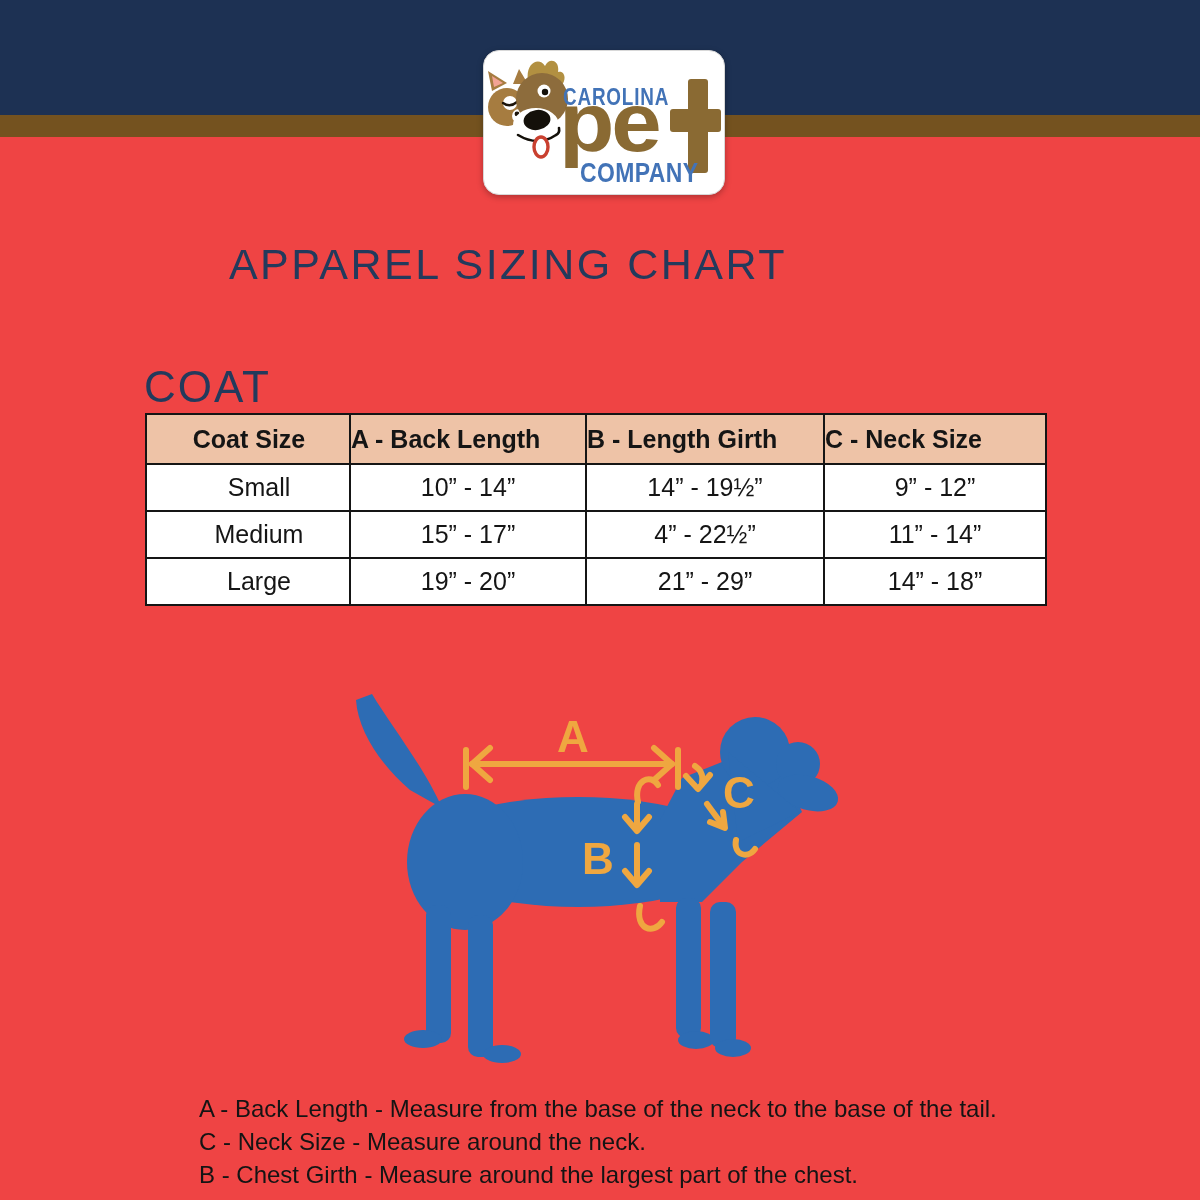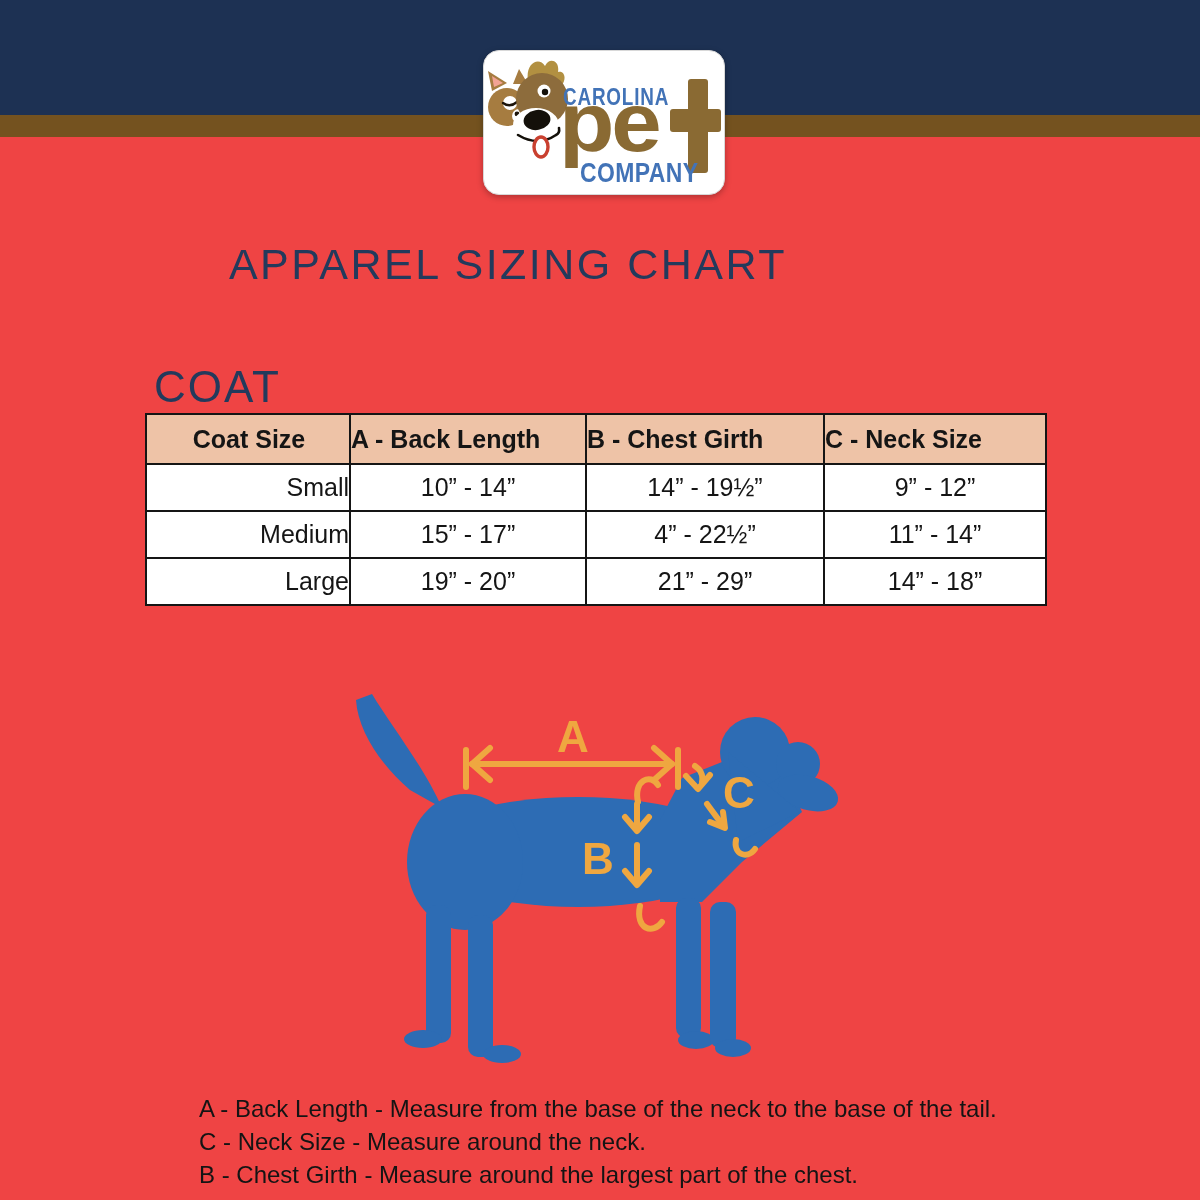--- a/index.html
+++ b/index.html
@@ -19,29 +19,29 @@
   .logo-pe{position:absolute;left:75px;top:38px;font-size:84px;line-height:.8;font-weight:bold;color:#8a6a33;
            letter-spacing:-3px;transform:scaleX(1.08);transform-origin:left top;}
   .logo-cross-v{position:absolute;left:204px;top:28px;width:20px;height:94px;background:#8a6a33;border-radius:3px;}
   .logo-cross-h{position:absolute;left:186px;top:58px;width:51px;height:23px;background:#8a6a33;border-radius:3px;}
   .logo-company{position:absolute;left:96px;top:107px;font-size:27px;font-weight:bold;color:#4273b7;
                 letter-spacing:.5px;transform:scaleX(.85);transform-origin:left top;white-space:nowrap;}
 
   
   .page-title{position:absolute;left:0;top:240px;width:1016px;text-align:center;
               font-size:43px;letter-spacing:2.5px;color:#233a5c;}
-  .coat-heading{position:absolute;left:154px;top:362px;font-size:44px;letter-spacing:2px;color:#233a5c;}
+  .coat-heading{position:absolute;left:144px;top:362px;font-size:44px;letter-spacing:2px;color:#233a5c;}
 
   
   table.sizing{position:absolute;left:145px;top:413px;border-collapse:collapse;table-layout:fixed;
                font-size:25px;color:#151515;}
   table.sizing th,table.sizing td{border:2px solid #151515;padding:0;}
   table.sizing th{background:#eec3a7;height:48px;font-weight:bold;text-align:left;}
   table.sizing td{height:45px;text-align:center;font-weight:normal;background:#ffffff;}
-  table.sizing th.c-size,table.sizing td.c-size{text-align:right;padding-left:22px;}
+  table.sizing th.c-size,table.sizing td.c-size{text-align:center;padding-left:22px;}
   table.sizing th.c-size{text-align:center;padding-left:2px;}
   .w0{width:204px}.w1{width:236px}.w2{width:238px}.w3{width:222px}
 
   
   .dog-diagram{position:absolute;left:330px;top:690px;width:560px;height:400px;}
 
   
   .notes{position:absolute;left:199px;top:1092px;font-size:24px;line-height:33px;color:#141414;}
   .notes p{margin:0;}
 </style>
@@ -92,21 +92,21 @@
     <colgroup>
         <col class="w0">
         <col class="w1">
         <col class="w2">
         <col class="w3">
       </colgroup>
     <thead>
       <tr>
         <th class="c-size">Coat Size</th>
         <th>A - Back Length</th>
-        <th>B - Chest Girth</th>
+        <th>B - Length Girth</th>
         <th>C - Neck Size</th>
       </tr>
     </thead>
     <tbody>
       <tr>
         <td class="c-size">Small</td>
         <td>10” - 14”</td>
         <td>14” - 19½”</td>
         <td>9” - 12”</td>
       </tr>

